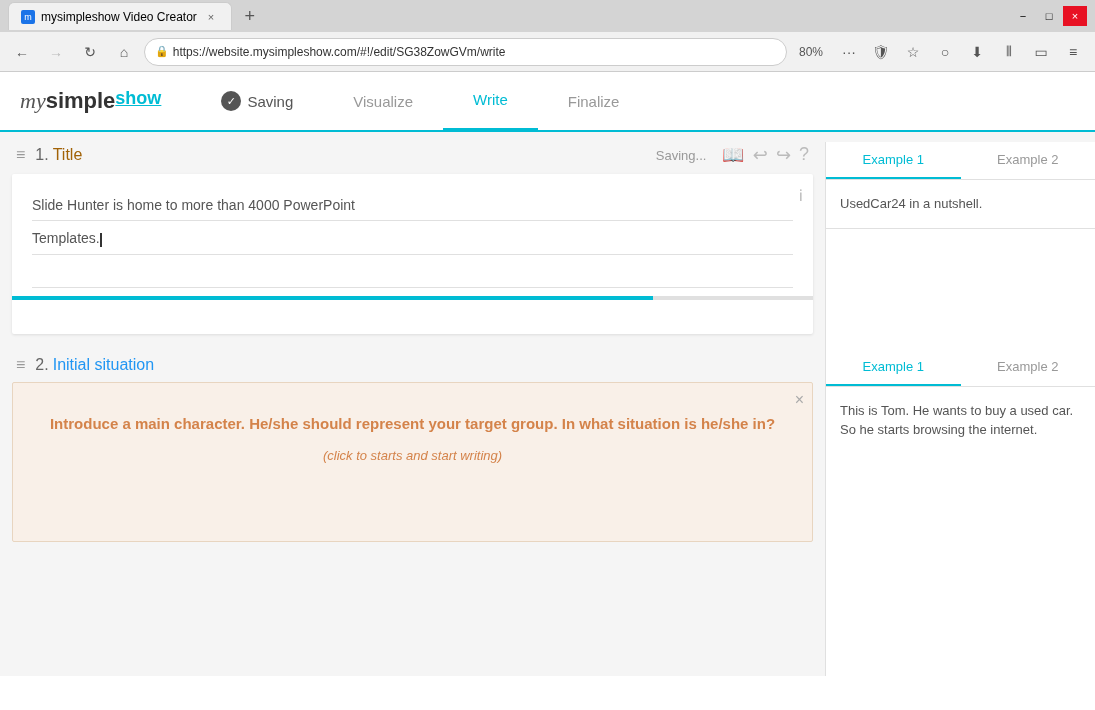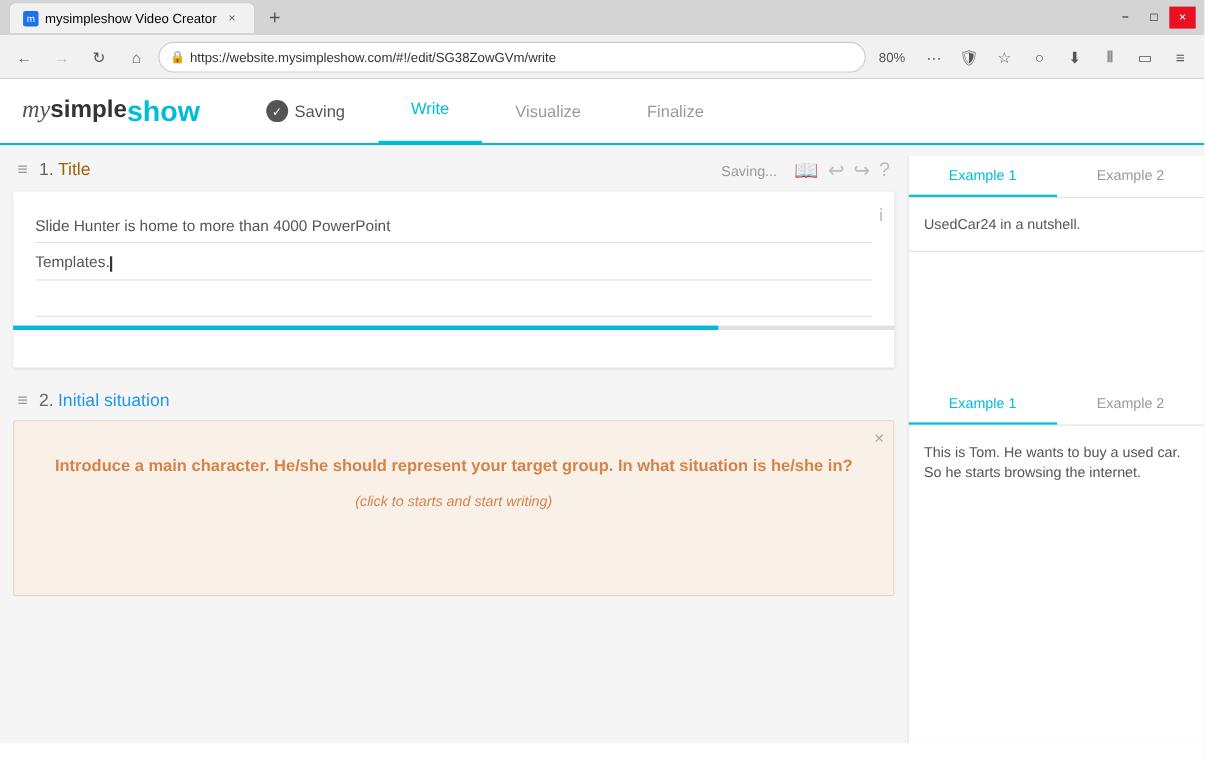--- a/index.html
+++ b/index.html
@@ -167,23 +167,24 @@
       font-style: italic;
       font-size: 22px;
       color: #555;
     }
     .logo-simple {
       font-size: 22px;
       font-weight: bold;
       color: #333;
     }
     .logo-show {
-      font-size: 26px;
+      font-size: 18px;
       color: #00bcd4;
       font-weight: bold;
+      text-decoration: underline;
     }
     .workflow-nav {
       display: flex;
       flex: 1;
       height: 60px;
       align-items: stretch;
       margin-left: 30px;
     }
     .workflow-step {
       display: flex;
@@ -455,25 +456,25 @@
     <div class="logo">
       <span class="logo-my">my</span>
       <span class="logo-simple">simple</span>
       <span class="logo-show">show</span>
     </div>
     <div class="workflow-nav">
       <div class="workflow-step completed">
         <div class="check-circle">✓</div>
         <span>Saving</span>
       </div>
+      <div class="workflow-step">
+        <span>Visualize</span>
+      </div>
       <div class="workflow-step active">
         <span>Write</span>
-      </div>
-      <div class="workflow-step">
-        <span>Visualize</span>
       </div>
       <div class="workflow-step">
         <span>Finalize</span>
       </div>
     </div>
   </div>
 
   <div class="main-content">
 
     <div class="left-panel">

